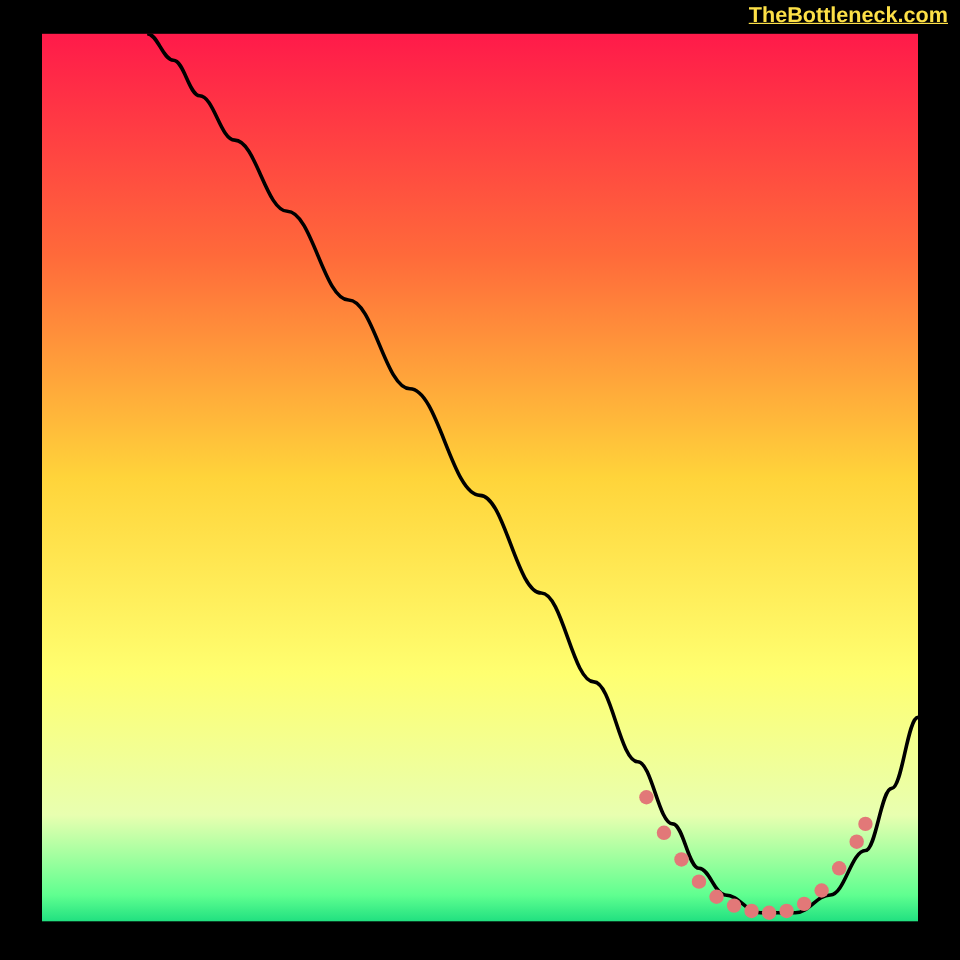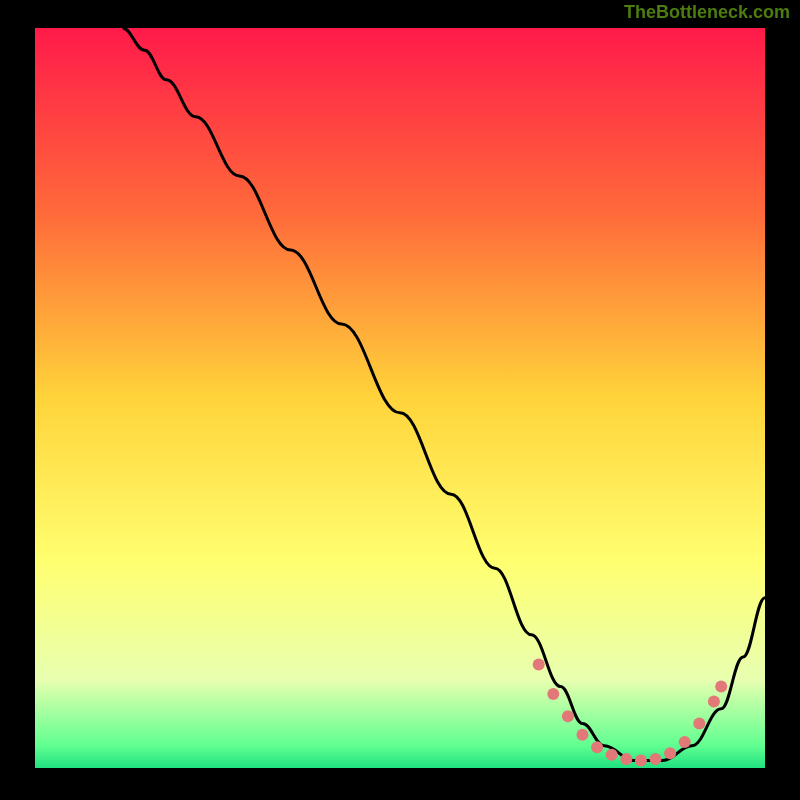--- a/index.html
+++ b/index.html
@@ -14,24 +14,25 @@
   .container {
     width: 800px;
     height: 800px;
     background: #000;
     position: relative;
   }
   .watermark {
     position: absolute;
     top: 2px;
     right: 10px;
-    color: #4d7c0f;
+    color: #fde047;
     font-size: 18px;
     font-weight: bold;
     z-index: 10;
+    text-decoration: underline;
   }
   .plot-area {
     position: absolute;
     left: 35px;
     top: 28px;
     width: 730px;
     height: 740px;
   }
   .plot-area svg {
     width: 100%;

